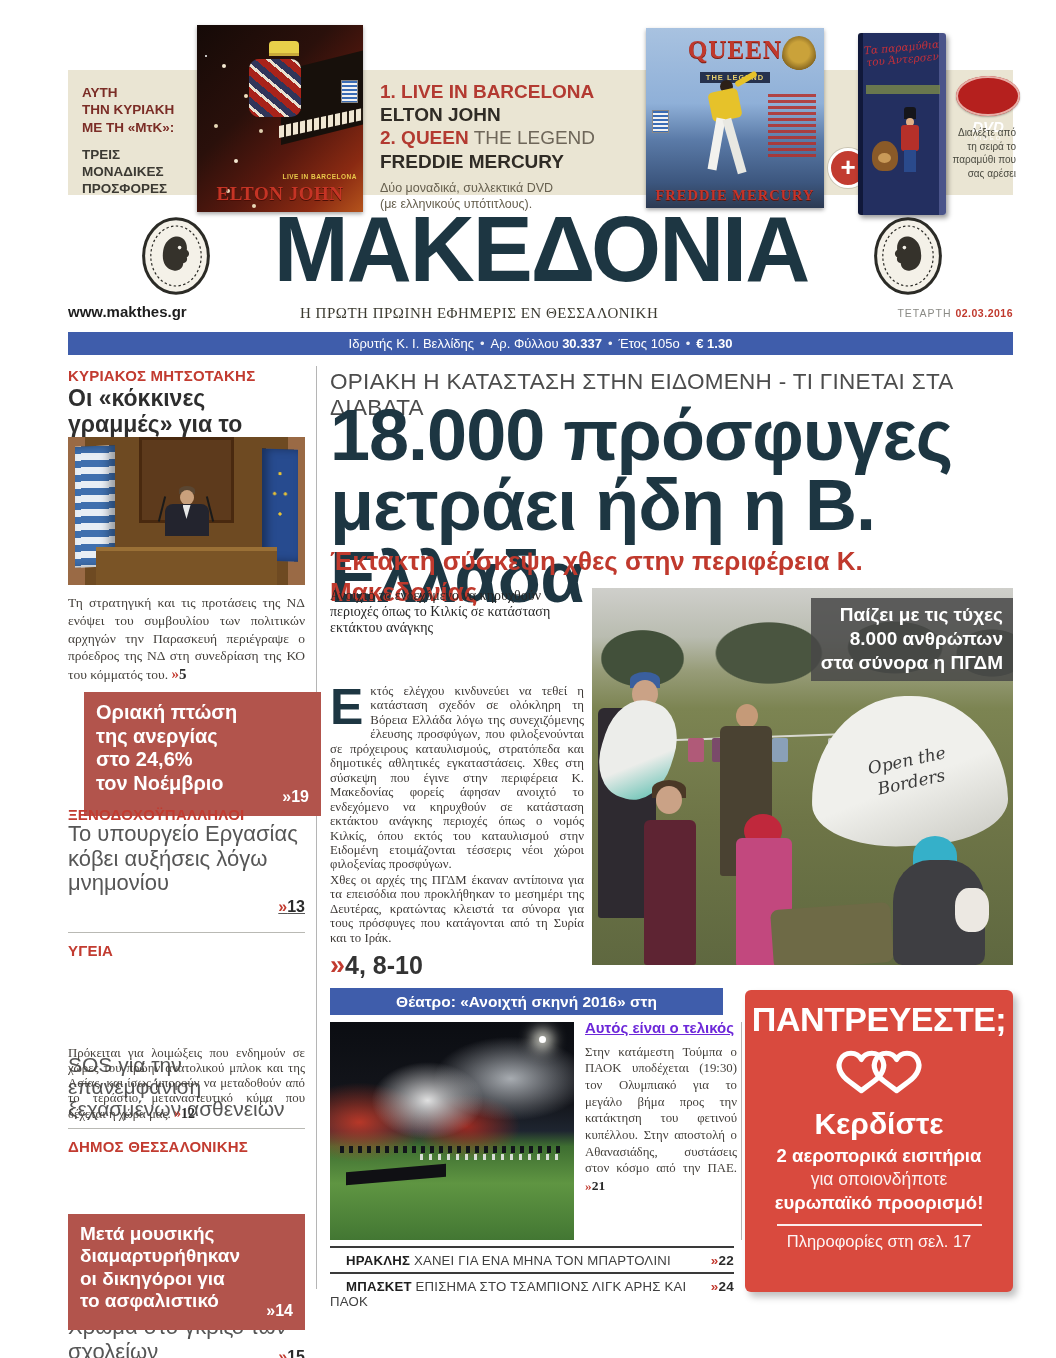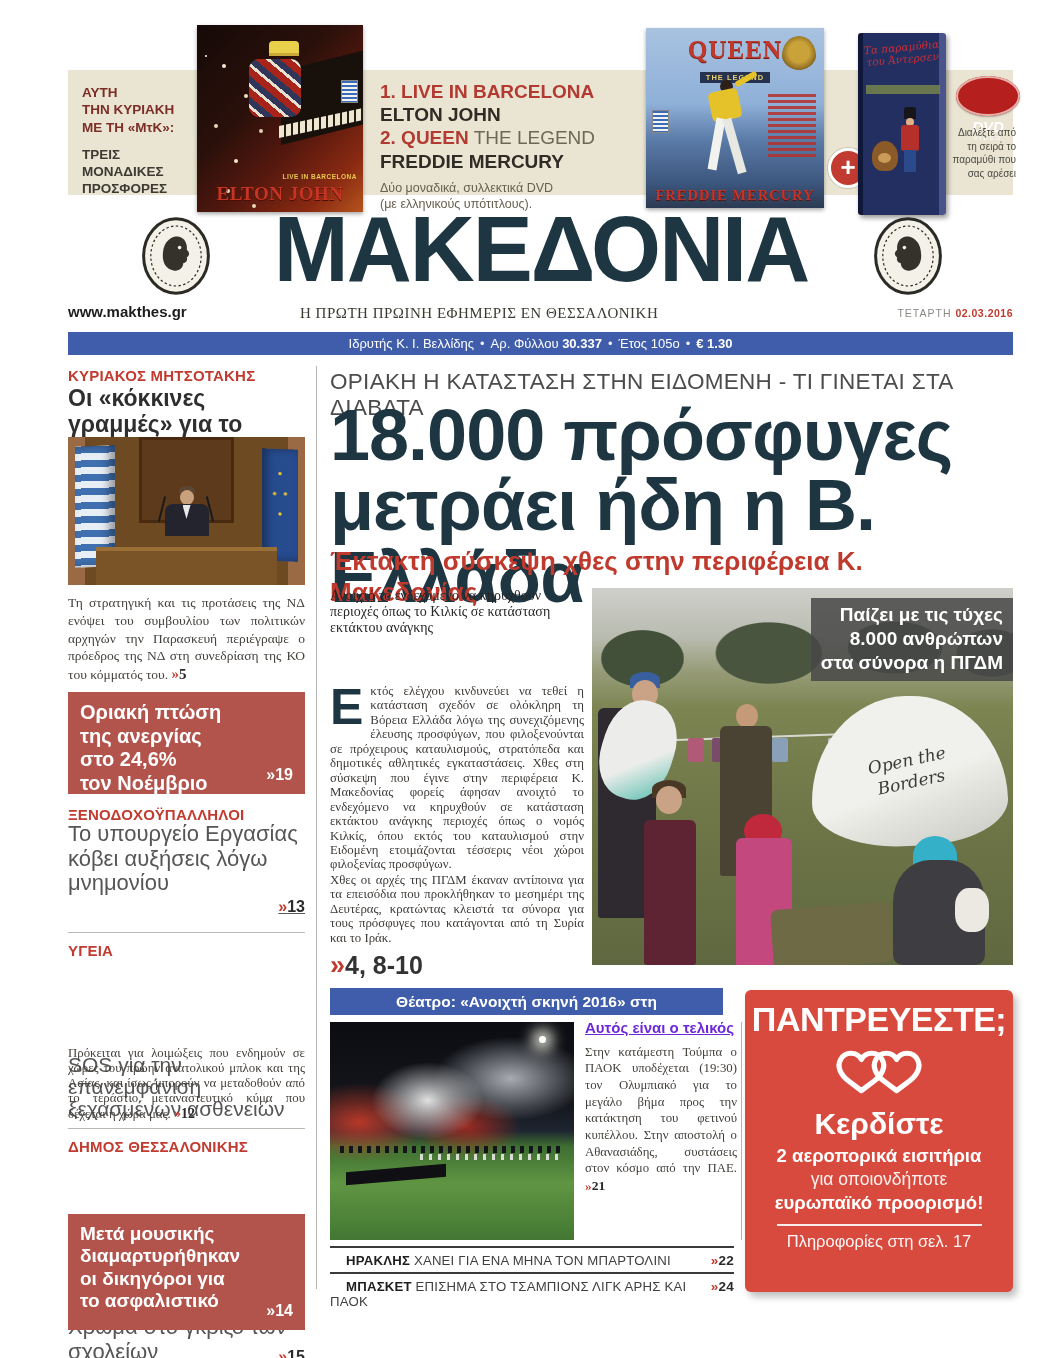--- a/index.html
+++ b/index.html
@@ -340,21 +340,21 @@
   <div class="abs parl-head"></div>
   <div class="abs parl-torso"></div>
   <div class="abs parl-shirt"></div>
   <div class="abs parl-podium"></div>
 </div>
 
 <div class="abs sb sb-body" style="top:594px;">
   <span>Τη στρατηγική και τις προτάσεις της ΝΔ ενόψει του συμβουλίου των πολιτικών αρχηγών την Παρασκευή περιέγραψε ο πρόεδρος της ΝΔ στη συνεδρίαση της ΚΟ του κόμματός του. </span><span class="pageref" style="font-size:15px;"><span class="arr">»</span><span class="num">5</span></span>
 </div>
 
-<div class="abs redbox" style="top:692px; height:102px;">
+<div class="abs redbox" style="top:692px; height:124px;margin-left:16px;">
   <div class="txt prelines">Οριακή πτώση
 της ανεργίας
 στο 24,6%
 τον Νοέμβριο</div>
   <span class="pageref pageref-white"><span class="arr">»</span><span class="num">19</span></span>
 </div>
 
 <div class="abs sb kicker" style="top:806px;">ΞΕΝΟΔΟΧΟΫΠΑΛΛΗΛΟΙ</div>
 <div class="abs sb sb-head" style="top:822px; height:96px; font-size:22px;">
   <span>Το υπουργείο Εργασίας κόβει αυξήσεις λόγω μνημονίου</span>

